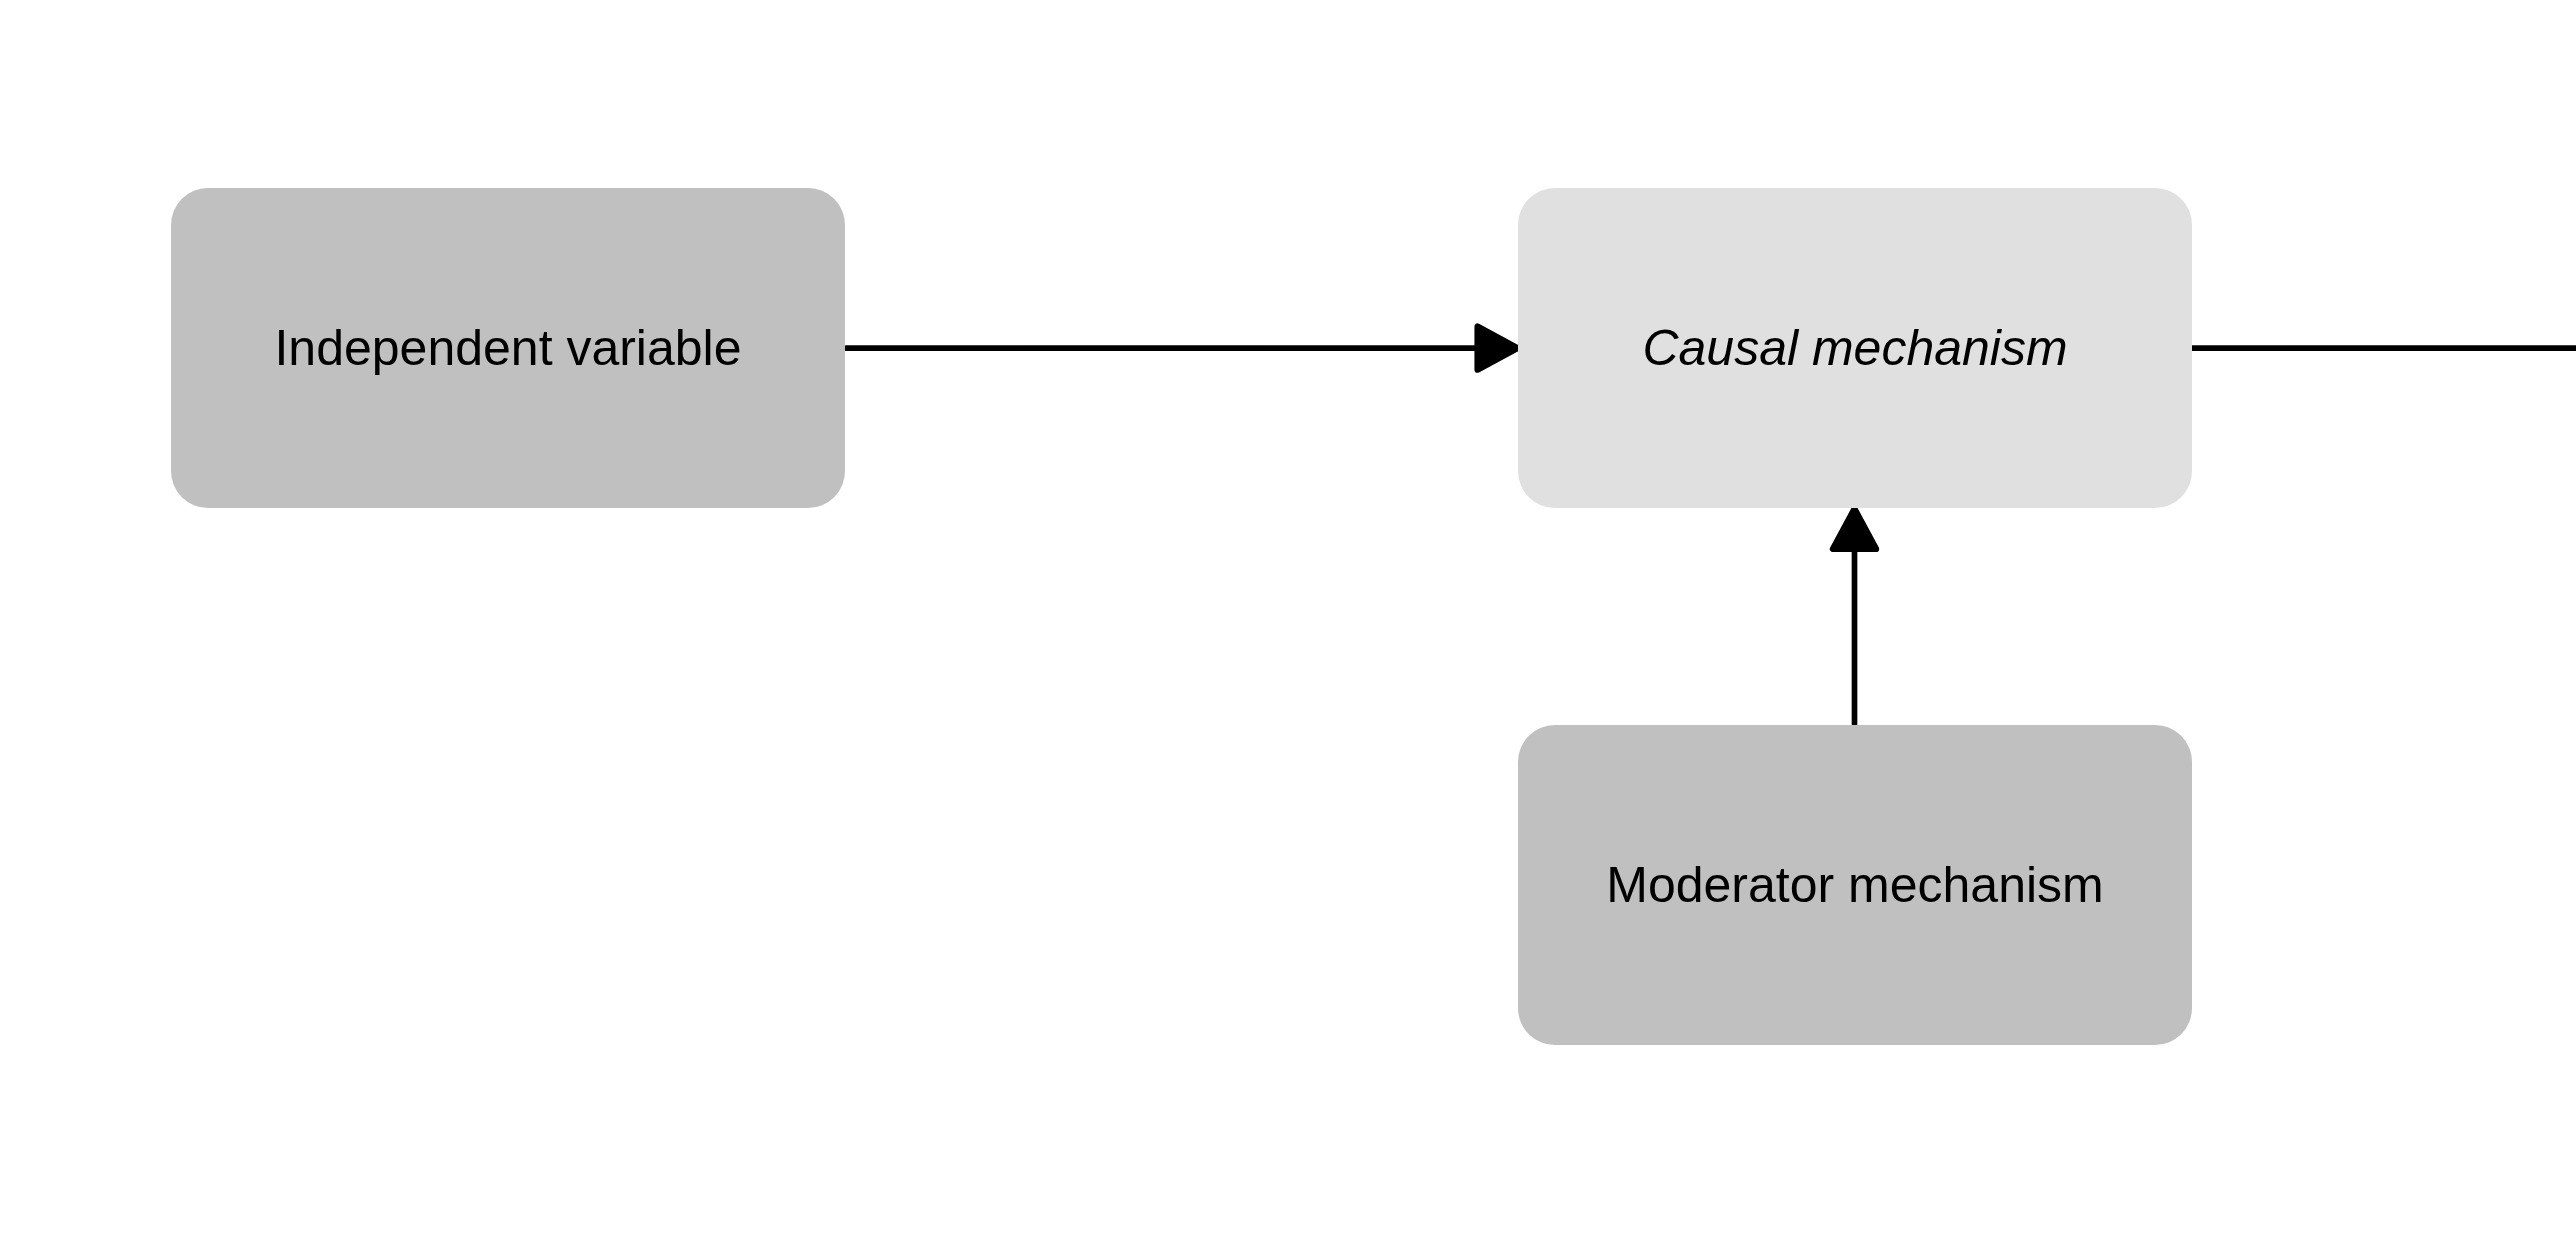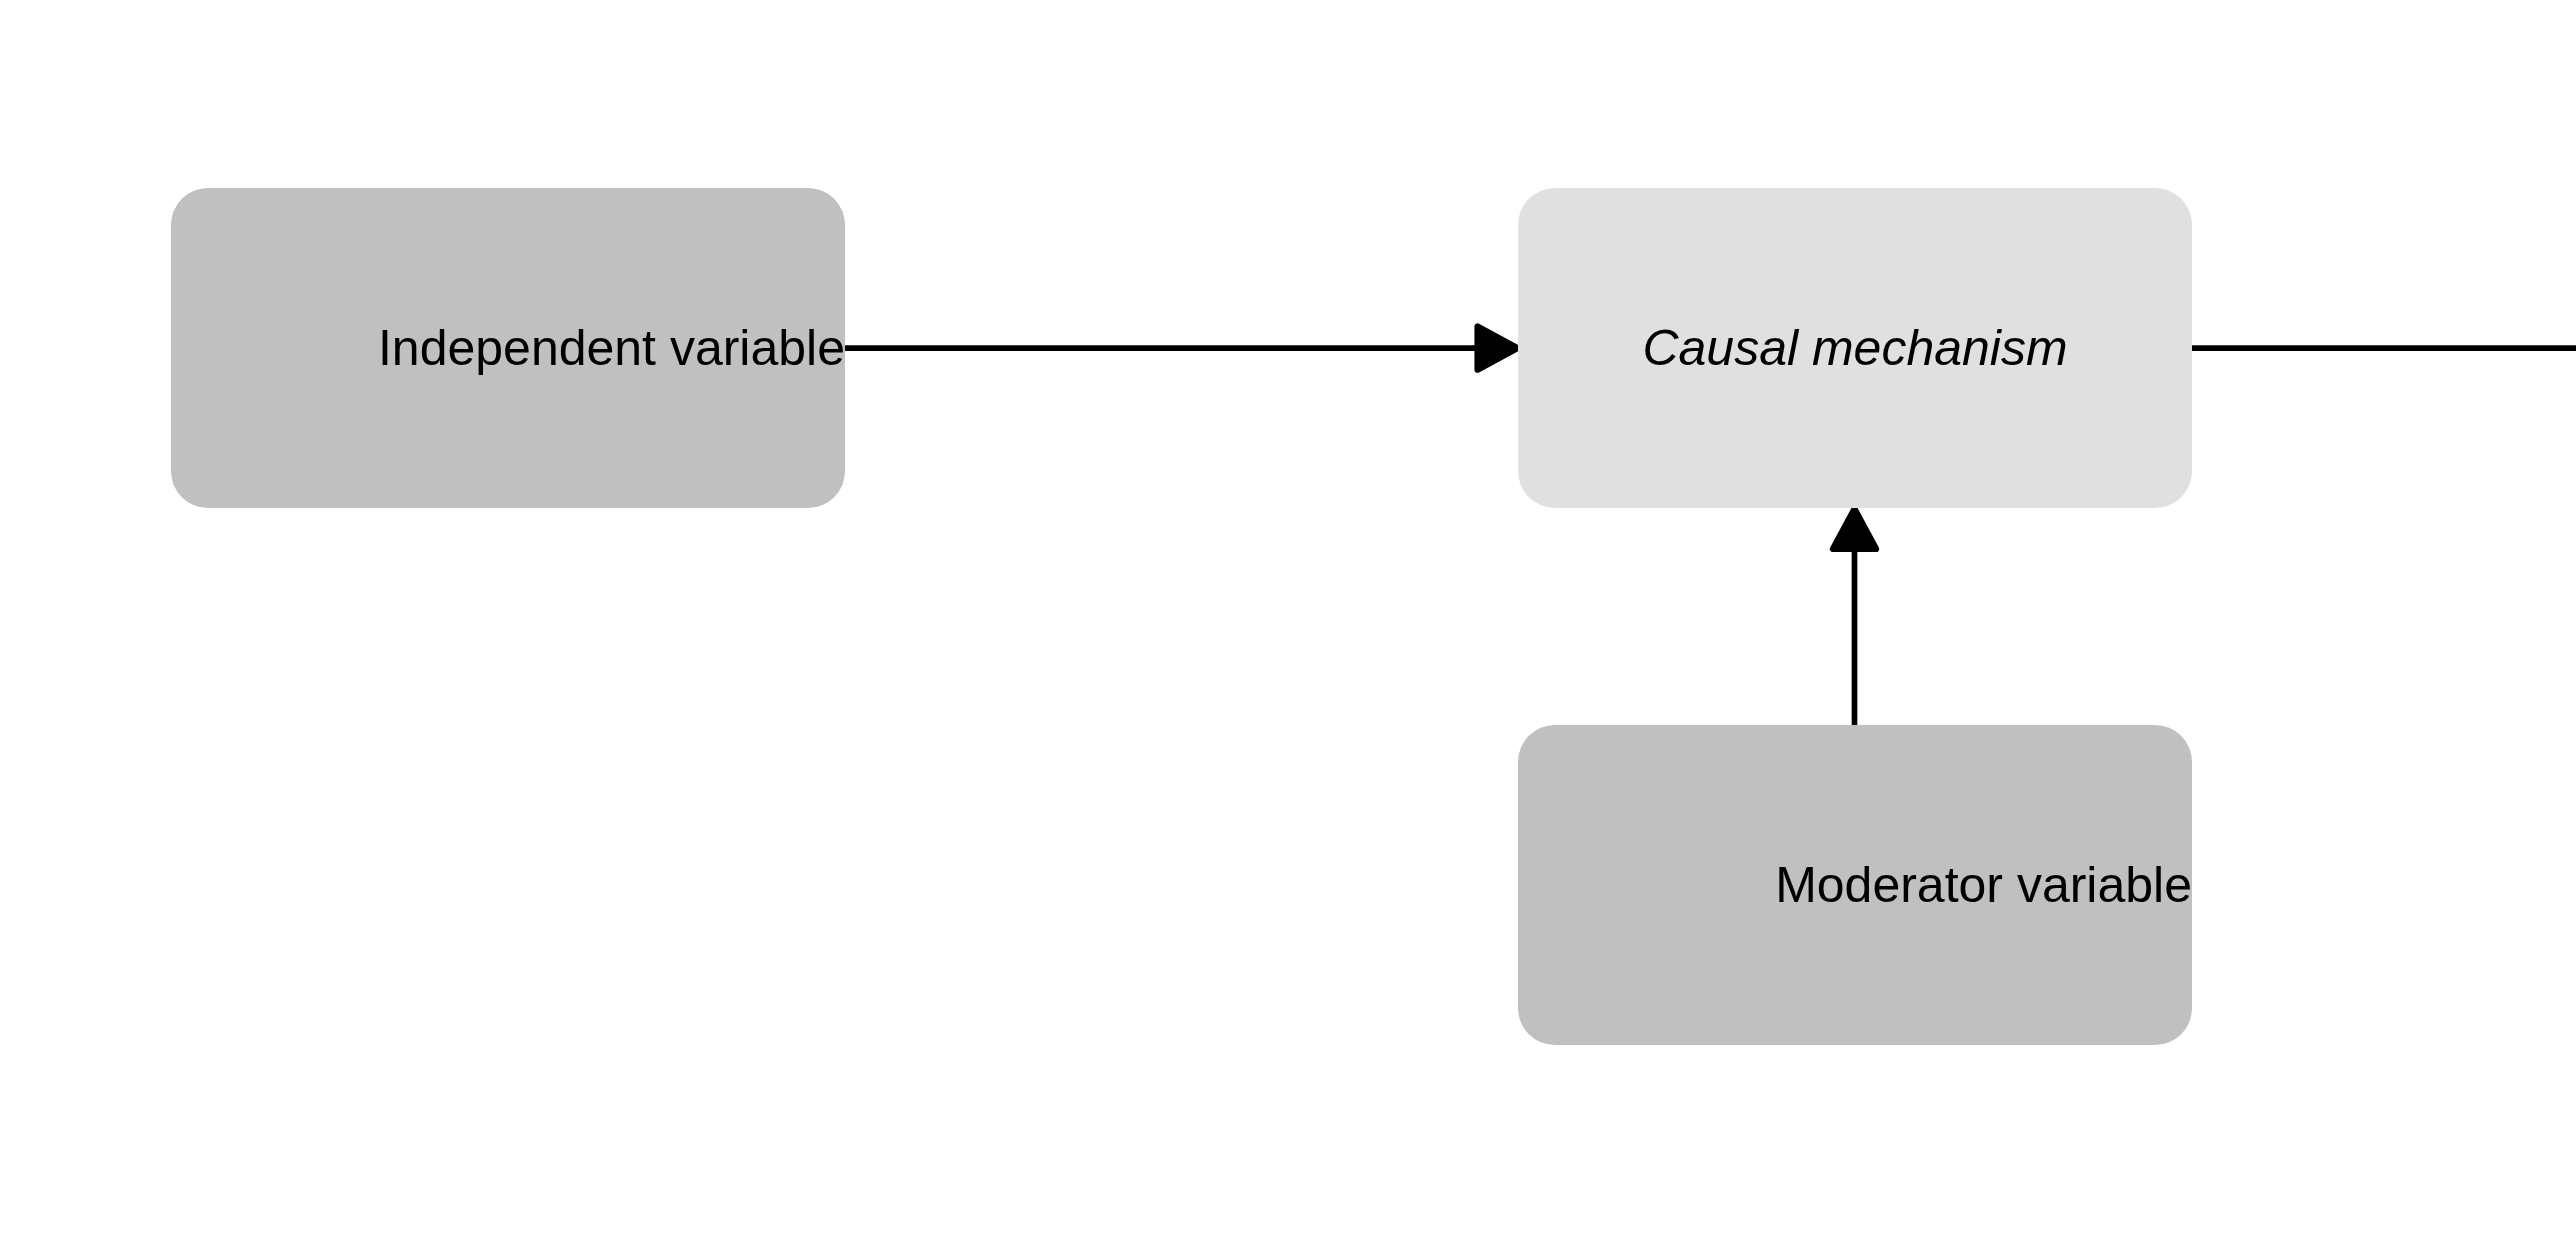--- a/index.html
+++ b/index.html
@@ -31,21 +31,21 @@
   .node {
     position: absolute;
     width: 674px;
     height: 320px;
     border-radius: 37px;
     display: flex;
     align-items: center;
     justify-content: center;
     box-sizing: border-box;
   }
-  .node-dark  { background: #c0c0c0; justify-content: flex-end; }
+  .node-dark  { background: #c0c0c0; }
   .node-light { background: #e0e0e0; font-style: italic; }
   .node-label {
     font-size: 50px;
     line-height: 1;
     color: #000000;
     letter-spacing: 0;
     white-space: nowrap;
     text-align: center;
   }
   #node-independent { left: 171px;  top: 188px; }
@@ -77,17 +77,17 @@
 
   <div class="node node-dark" id="node-independent">
     <span class="node-label">Independent variable</span>
   </div>
 
   <div class="node node-light" id="node-mechanism">
     <span class="node-label">Causal mechanism</span>
   </div>
 
   <div class="node node-dark" id="node-moderator">
-    <span class="node-label">Moderator variable</span>
+    <span class="node-label">Moderator mechanism</span>
   </div>
 
 </div>
 
 
 </body></html>

